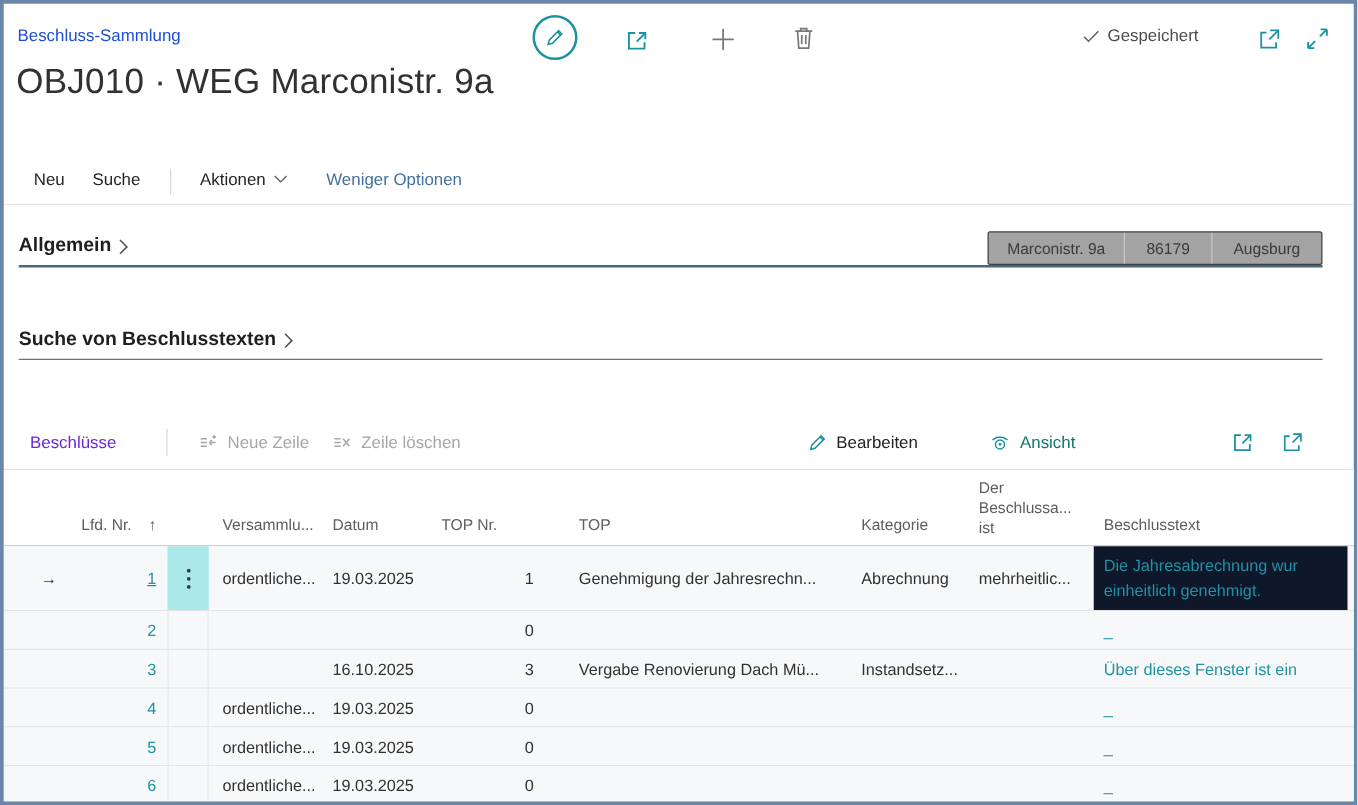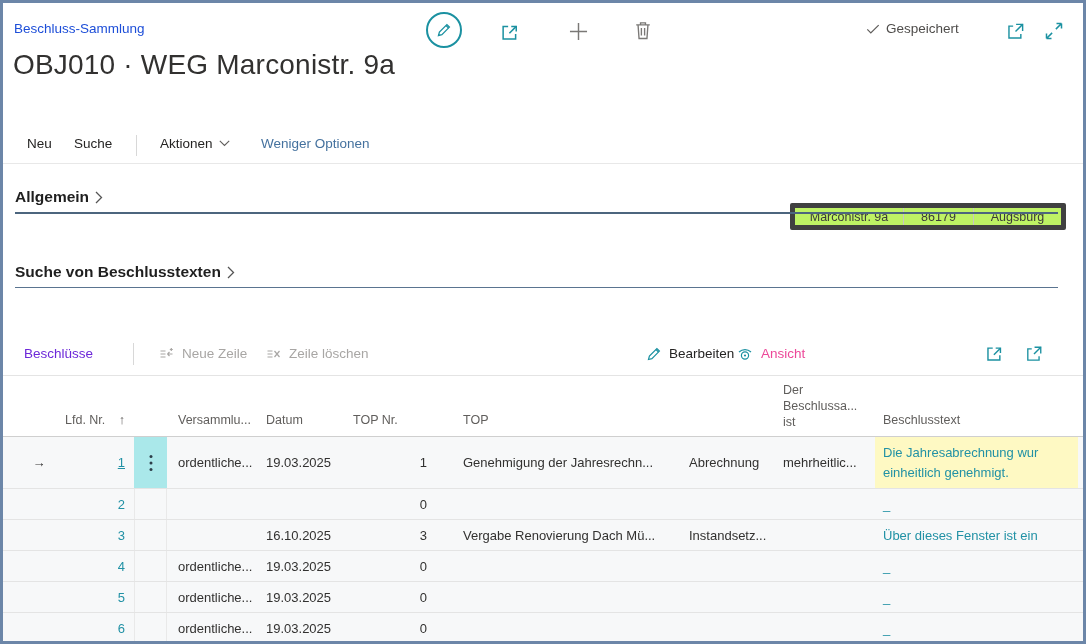--- a/index.html
+++ b/index.html
@@ -20,21 +20,21 @@
   .page-title{left:10px;top:46px;font-size:28px;font-weight:200;letter-spacing:.2px;color:#323130;white-space:nowrap}
 
   
   .menubar{left:0;top:125px;width:1080px;height:36px;border-bottom:1px solid #e8e8e8}
   .menubar .mi{position:absolute;top:8px;font-size:13.5px;color:#252423;cursor:pointer;display:flex;align-items:center;gap:6px}
   .vdiv{position:absolute;background:#d8d8d8;width:1px}
 
   
   .sec-title{font-size:15.5px;font-weight:bold;color:#1f1f1f;display:flex;align-items:center;gap:6px;cursor:pointer}
   .sec-line{height:0;border-top:2px solid #4c657e}
-  .chips{left:787px;top:200px;display:flex;height:27px;border:5px solid #404040;border-radius:2px;background:#bef264;overflow:hidden}
+  .chips{left:787px;top:182px;display:flex;height:27px;border:1px solid #404040;border-radius:2px;background:#a3a3a3;overflow:hidden}
   .chip{display:flex;align-items:center;justify-content:center;font-size:12.5px;color:#3b3a39;cursor:pointer}
   .chip + .chip{border-left:1px solid #c8c6c4}
 
   
   .grid{left:0;top:329px;width:1086px;height:312px}
   .gtoolbar{position:relative;height:43px}
   .gtoolbar .ti{position:absolute;top:0;height:43px;display:flex;align-items:center;gap:7px;font-size:13.5px;cursor:pointer}
   .disabled{color:#a8a6a4 !important;cursor:default}
   .export-btn{left:378px;top:4px;width:248px;height:36px;border:2px solid #e8a33c;border-radius:3px;
     display:flex;align-items:center;gap:7px;padding-left:15px;font-size:13.5px;color:#252423;cursor:pointer}
@@ -58,21 +58,21 @@
   .c-datum{left:263px;width:84px}
   .c-topnr{left:350px;width:84px;padding-right:10px}
   .c-top{left:460px;width:218px}
   .c-kat{left:686px;width:90px}
   .c-art{left:780px;width:88px}
   .c-text{left:872px;width:203px;padding-left:8px}
   .dots-focus{background:#aae8ea}
   .side-borders{border-left:1px solid #e9e9e9;border-right:1px solid #e9e9e9}
   .tlink{color:#2191a5;text-decoration:none}
   .tlink.focus{text-decoration:underline}
-  .text-cell-focus{background:#fef9c3;display:block;padding:6px 8px 0 8px;line-height:20px}
+  .text-cell-focus{background:#0f172a;display:block;padding:6px 8px 0 8px;line-height:20px}
 </style>
 </head>
 <body>
 
 <div class="frame">
 
   <div class="abs caption">Beschluss-Sammlung</div>
 
   <div class="abs circle-btn">
     <span>
@@ -200,21 +200,21 @@
       <span class="ti" style="left:643px;color:#252423">
         <span>
           <svg width="16" height="16" viewBox="0 0 16 16" fill="none" stroke="#1b91a1" stroke-width="1.2">
             <path d="M2.5 13.5l.9-3.4 7.5-7.5 2.5 2.5-7.5 7.5z"></path>
               <path d="M10 3.5l2.5 2.5"></path>
           </svg>
         </span>
         <span>Bearbeiten</span>
       </span>
 
-      <span class="ti" style="left:733px;color:#ec4899">
+      <span class="ti" style="left:788px;color:#0f766e">
         <span>
           <svg width="18" height="16" viewBox="0 0 18 16" fill="none" stroke="#1b91a1" stroke-width="1.2">
             <path d="M3 6c3.5-3.2 8.5-3.2 12 0"></path>
             <circle cx="9" cy="9.5" r="3.6"></circle>
             <circle cx="9" cy="9.5" r="1.1" fill="#1b91a1" stroke="none"></circle>
           </svg>
         </span>
         <span>Ansicht</span>
       </span>
 
@@ -235,20 +235,21 @@
     </div>
 
     <div class="thead">
       <div class="hc c-lfd right">
         <span>Lfd. Nr.</span>&nbsp;<span>↑</span>
       </div>
       <div class="hc c-vers">Versammlu...</div>
       <div class="hc c-datum">Datum</div>
       <div class="hc c-topnr right">TOP Nr.</div>
       <div class="hc c-top">TOP</div>
+      <div class="hc c-kat">Kategorie</div>
       <div class="hc c-art h-multiline">
         <div>Der</div>
         <div>Beschlussa...</div>
         <div>ist</div>
       </div>
       <div class="hc c-text">Beschlusstext</div>
     </div>
 
     <div class="trow trow-first">
       <div class="cell c-arrow">→</div>

